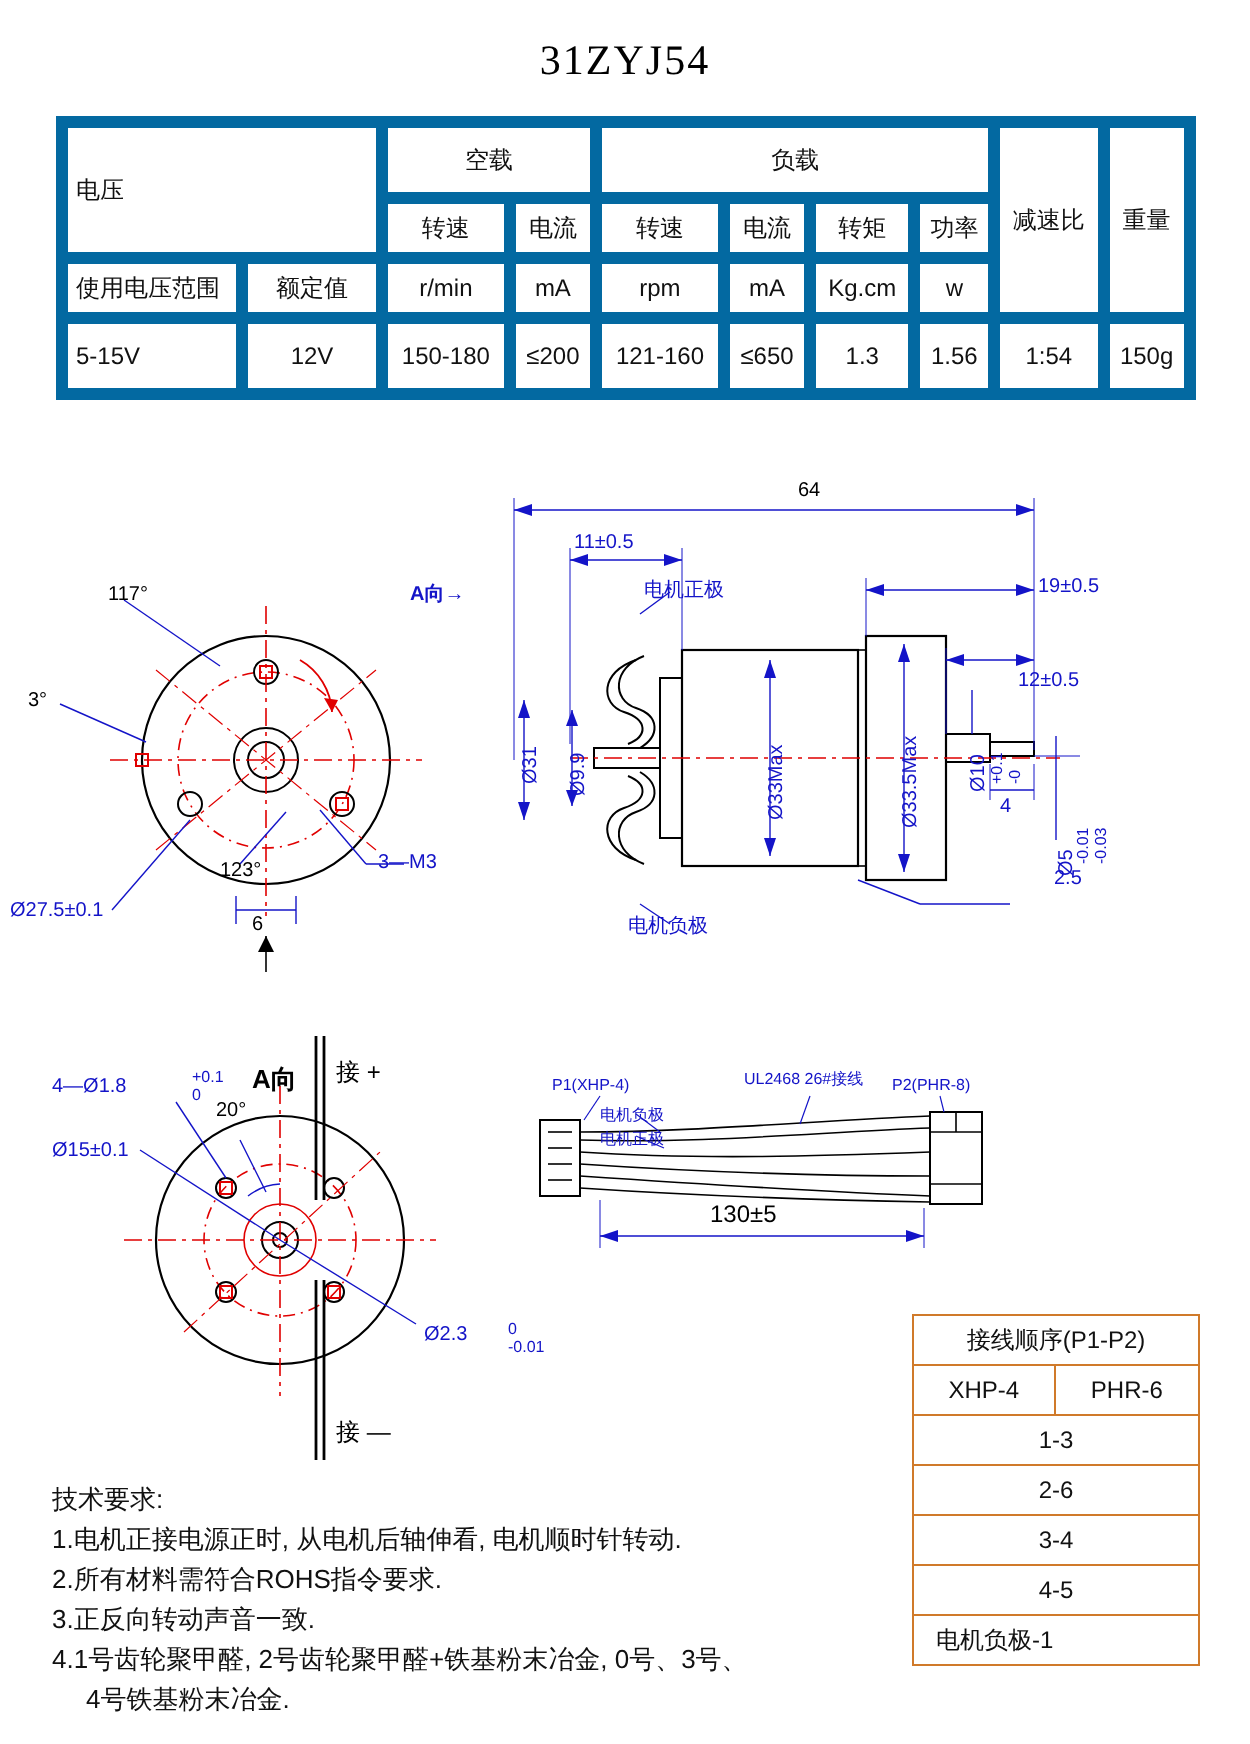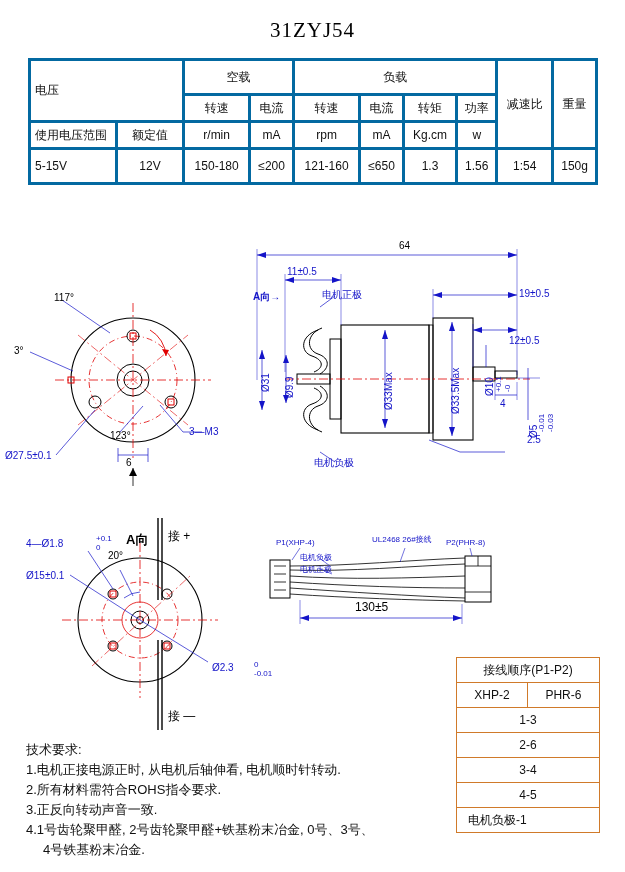--- a/index.html
+++ b/index.html
@@ -15,21 +15,21 @@
     font-size:21px;letter-spacing:1px;
   }
   
   .spec{
     position:absolute;left:28px;top:58px;width:570px;
     border-collapse:collapse;
     font-family:"Liberation Sans", sans-serif;
     font-size:12px;
   }
   .spec td{
-    border:3px solid #0369a1;
+    border:6px solid #0369a1;
     color:#111;
     text-align:center;
     height:22px;
     padding:1px 2px;
   }
   .spec td.l{text-align:left;padding-left:4px;}
   .spec .tall{height:30px;}
   
   .canvas{position:absolute;left:0;top:0;width:625px;height:872px;}
   .lbl{
@@ -304,21 +304,21 @@
 <div class="lbl rot90" style="left:450px;top:414px;">Ø33.5Max</div>
 <div class="lbl rot90" style="left:484px;top:396px;">Ø10</div>
 <div class="lbl sm rot90" style="left:494px;top:392px;white-space:pre;">+0.1
 -0</div>
 <div class="lbl rot90" style="left:528px;top:438px;">Ø5</div>
 <div class="lbl sm rot90" style="left:537px;top:432px;white-space:pre;">-0.01
 -0.03</div>
 
 <div class="lbl" style="left:322px;top:288px;">电机正极</div>
 <div class="lbl" style="left:314px;top:456px;">电机负极</div>
-<div class="lbl" style="left:205px;top:290px;font-weight:bold;margin-left:48px;">A向→</div>
+<div class="lbl" style="left:205px;top:290px;font-weight:bold;">A向→</div>
 <div class="lbl blk" style="left:126px;top:487px;font-size:13px;font-weight:bold;margin-top:44px;">A向</div>
 
 <div class="lbl blk" style="left:54px;top:292px;">117°</div>
 <div class="lbl blk" style="left:14px;top:345px;">3°</div>
 <div class="lbl blk" style="left:110px;top:430px;">123°</div>
 <div class="lbl blk" style="left:126px;top:457px;">6</div>
 <div class="lbl" style="left:189px;top:426px;">3—M3</div>
 <div class="lbl" style="left:5px;top:450px;">Ø27.5±0.1</div>
 
 <div class="lbl" style="left:26px;top:538px;">4—Ø1.8</div>
@@ -347,21 +347,21 @@
   <div>4.1号齿轮聚甲醛, 2号齿轮聚甲醛+铁基粉末冶金, 0号、3号、</div>
   <div class="ind">4号铁基粉末冶金.</div>
 </div>
 
 <table class="wire">
   <tbody>
       <tr>
     <td class="head" colspan="2">接线顺序(P1-P2)</td>
   </tr>
   <tr>
-    <td>XHP-2</td>
+    <td>XHP-4</td>
     <td>PHR-6</td>
   </tr>
   <tr>
     <td colspan="2">1-3</td>
   </tr>
   <tr>
     <td colspan="2">2-6</td>
   </tr>
   <tr>
     <td colspan="2">3-4</td>

